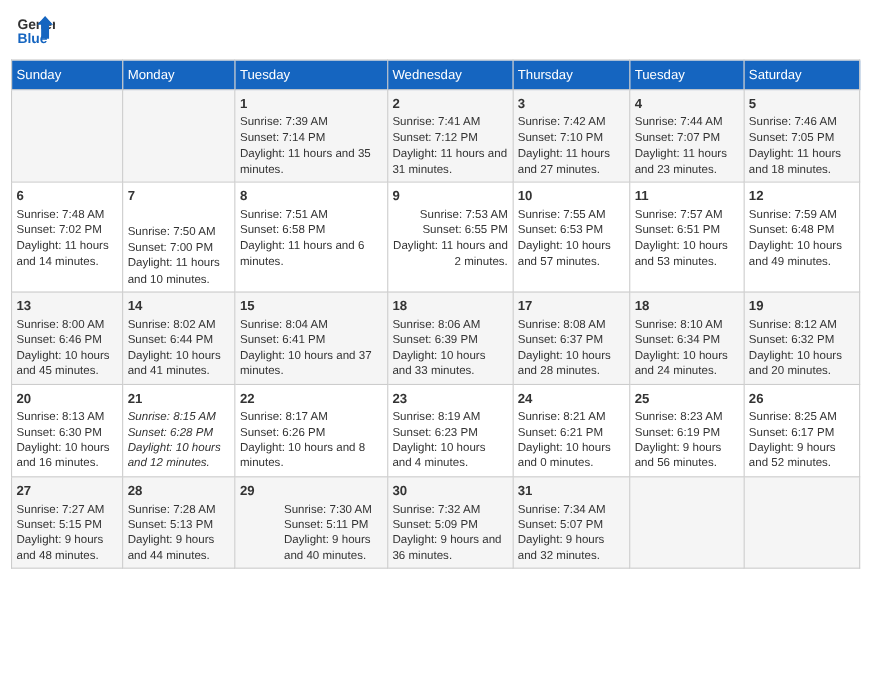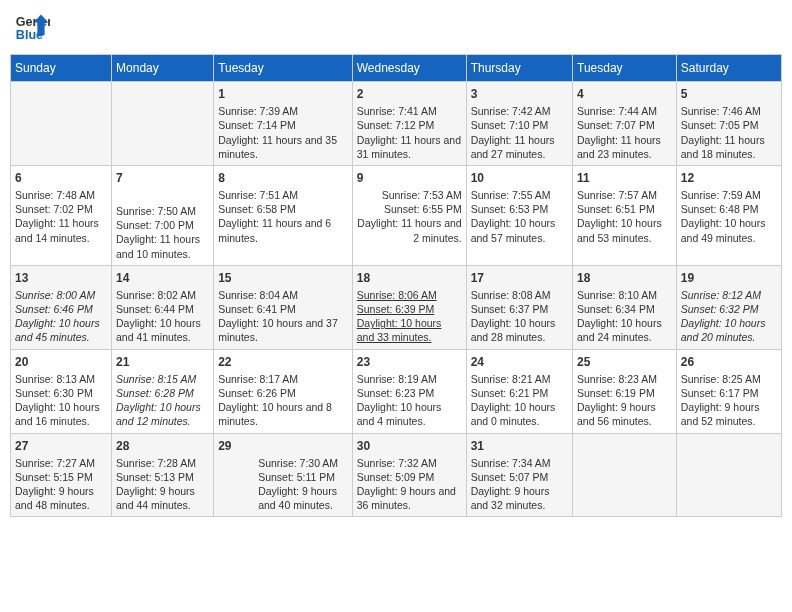--- a/index.html
+++ b/index.html
@@ -182,57 +182,57 @@
         <td>
           <span class="day-num">12</span>
           <div class="day-info" style="white-space: pre-line;">Sunrise: 7:59 AM
 Sunset: 6:48 PM
 Daylight: 10 hours and 49 minutes.</div>
         </td>
       </tr>
       <tr>
         <td>
           <span class="day-num">13</span>
-          <div class="day-info" style="white-space: pre-line; font-style: italic;">Sunrise: 8:00 AM
+          <div class="day-info" style="white-space: pre-line;">Sunrise: 8:00 AM
 Sunset: 6:46 PM
 Daylight: 10 hours and 45 minutes.</div>
         </td>
         <td>
           <span class="day-num">14</span>
           <div class="day-info" style="white-space: pre-line;">Sunrise: 8:02 AM
 Sunset: 6:44 PM
 Daylight: 10 hours and 41 minutes.</div>
         </td>
         <td>
           <span class="day-num">15</span>
           <div class="day-info" style="white-space: pre-line;">Sunrise: 8:04 AM
 Sunset: 6:41 PM
 Daylight: 10 hours and 37 minutes.</div>
         </td>
         <td>
           <span class="day-num">18</span>
-          <div class="day-info" style="white-space: pre-line; text-decoration: underline;">Sunrise: 8:06 AM
+          <div class="day-info" style="white-space: pre-line;">Sunrise: 8:06 AM
 Sunset: 6:39 PM
 Daylight: 10 hours and 33 minutes.</div>
         </td>
         <td>
           <span class="day-num">17</span>
           <div class="day-info" style="white-space: pre-line;">Sunrise: 8:08 AM
 Sunset: 6:37 PM
 Daylight: 10 hours and 28 minutes.</div>
         </td>
         <td>
           <span class="day-num">18</span>
           <div class="day-info" style="white-space: pre-line;">Sunrise: 8:10 AM
 Sunset: 6:34 PM
 Daylight: 10 hours and 24 minutes.</div>
         </td>
         <td>
           <span class="day-num">19</span>
-          <div class="day-info" style="white-space: pre-line; font-style: italic;">Sunrise: 8:12 AM
+          <div class="day-info" style="white-space: pre-line;">Sunrise: 8:12 AM
 Sunset: 6:32 PM
 Daylight: 10 hours and 20 minutes.</div>
         </td>
       </tr>
       <tr>
         <td>
           <span class="day-num">20</span>
           <div class="day-info" style="white-space: pre-line;">Sunrise: 8:13 AM
 Sunset: 6:30 PM
 Daylight: 10 hours and 16 minutes.</div>

